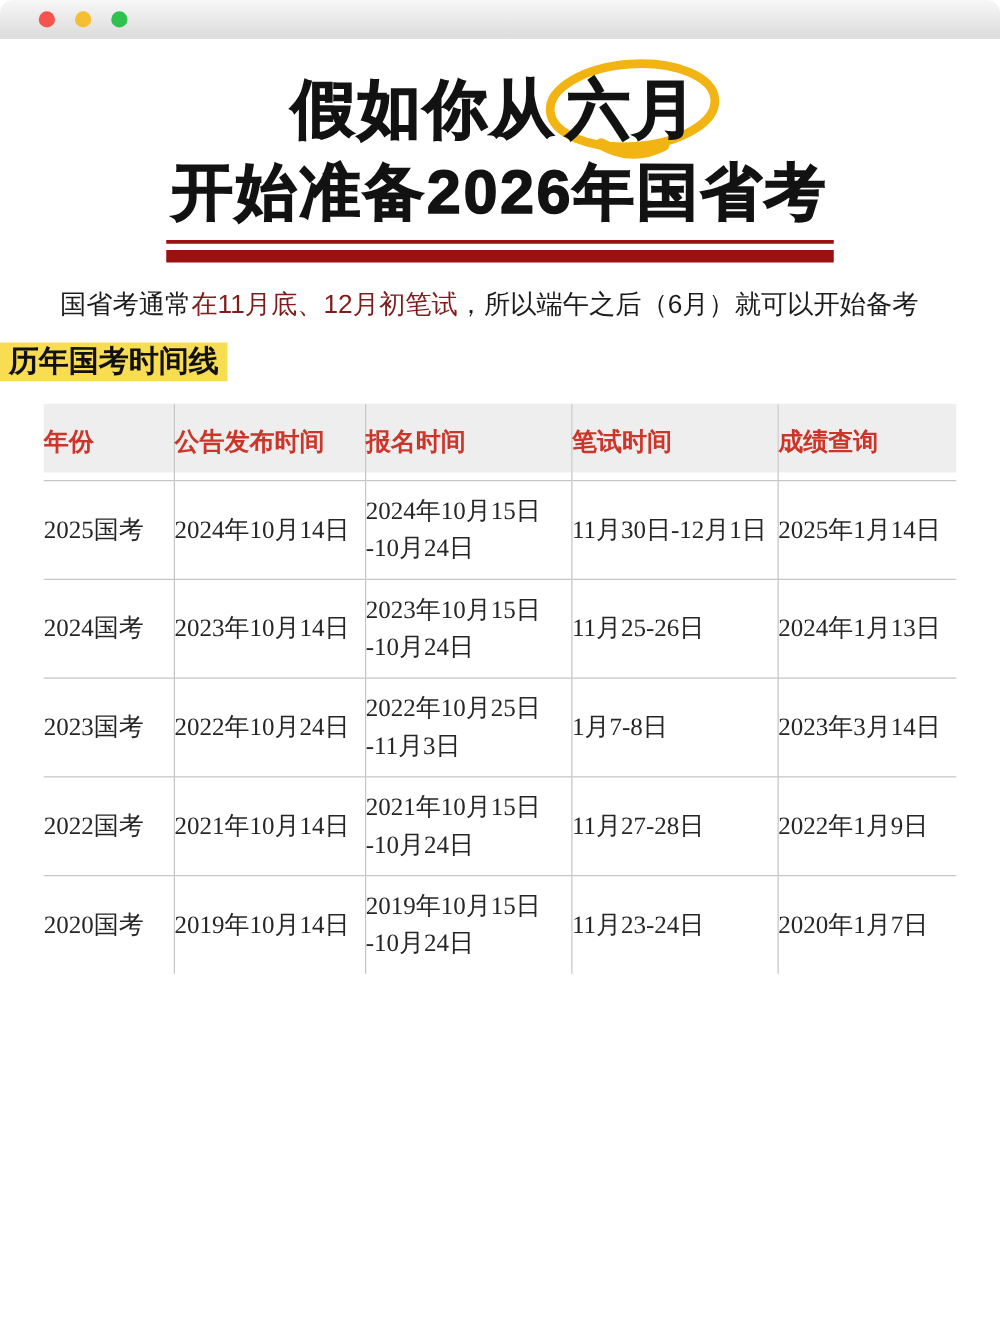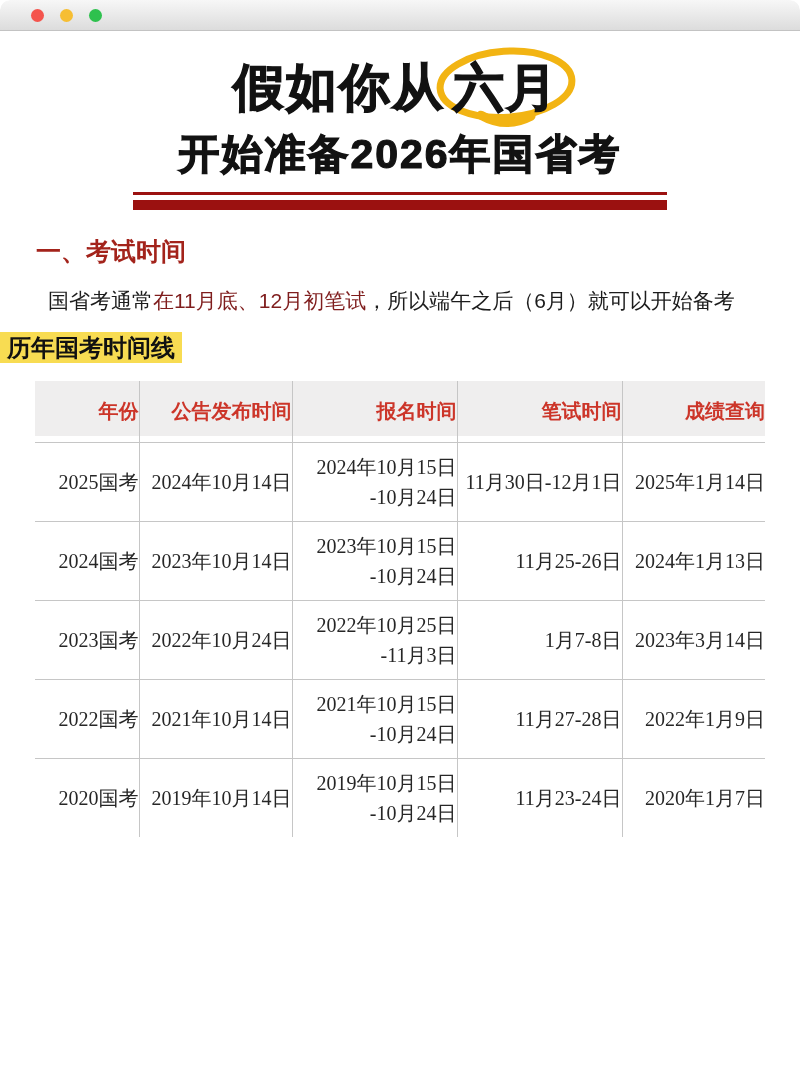--- a/index.html
+++ b/index.html
@@ -22,21 +22,21 @@
   .light.red    { left: 31px; background: #f4544d; }
   .light.yellow { left: 60px; background: #f6be33; }
   .light.green  { left: 89px; background: #2ec14e; }
 
   
   .poster-title {
     margin-top: 26px; text-align: center; color: #121212;
     font-weight: 900; -webkit-text-stroke: 1.2px #121212;
   }
   .t-line1 { font-size: 51px; line-height: 62px; letter-spacing: 2px; }
-  .t-line2 { font-size: 41px; line-height: 62px; letter-spacing: 2px; margin-top: 4px; }
+  .t-line2 { font-size: 49px; line-height: 62px; letter-spacing: 2px; margin-top: 4px; }
   .circled { position: relative; display: inline-block; padding: 0 8px; }
   .circle-svg {
     position: absolute; left: 50%; top: 50%;
     transform: translate(-50%, -52%); z-index: 0; overflow: visible;
   }
   .circled-text { position: relative; z-index: 1; }
 
   
   .rule { width: 534px; margin: 0 auto; background: #9b1110; }
   .rule.thin  { height: 3px;  margin-top: 7px; }
@@ -59,21 +59,21 @@
   table.exam-table {
     margin: 18px auto 0; width: 730px;
     border-collapse: collapse; table-layout: fixed;
   }
   .exam-table th {
     height: 61px; font-size: 20px; font-weight: bold; color: #cc3529;
     background: linear-gradient(#efeeee, #efeeee) no-repeat 0 0 / 100% 55px;
     border-bottom: 1px solid #c6c6c6;
   }
   .exam-table th, .exam-table td {
-    border-right: 1px solid #c6c6c6; text-align: right; vertical-align: middle;
+    border-right: 1px solid #c6c6c6; text-align: left; vertical-align: middle;
   }
   .exam-table th:last-child, .exam-table td:last-child { border-right: none; margin-left: 40px; }
   .exam-table td {
     height: 79px; font-family: "Liberation Serif", "DejaVu Serif", serif;
     font-size: 20px; color: #262626; border-bottom: 1px solid #c6c6c6;
     white-space: pre-line; line-height: 30px;
   }
   .exam-table tbody tr:last-child td { border-bottom: none; }
 </style>
 </head>
@@ -95,21 +95,20 @@
               <ellipse cx="75" cy="43" rx="66" ry="33" fill="none" stroke="#f2b413" stroke-width="7" transform="rotate(-4 75 43)"></ellipse>
               <path d="M50 74 Q75 88 100 75" fill="none" stroke="#f2b413" stroke-width="9" stroke-linecap="round"></path>
             </svg><span class="circled-text">六月</span></span>
       </div>
       <div class="t-line2">开始准备2026年国省考</div>
     </div>
 
     <div class="rule thin"></div>
     <div class="rule thick"></div>
 
-    <h2 class="section-heading">一、考试时间</h2>
 
     <p class="body-text"><span>国省考通常</span><span class="red-span">在11月底、12月初笔试</span><span>，所以端午之后（6月）就可以开始备考</span></p>
 
     <div class="hl-wrap">
       <span class="highlight">历年国考时间线</span>
     </div>
 
     <table class="exam-table">
       <colgroup>
         <col style="width:104px">

